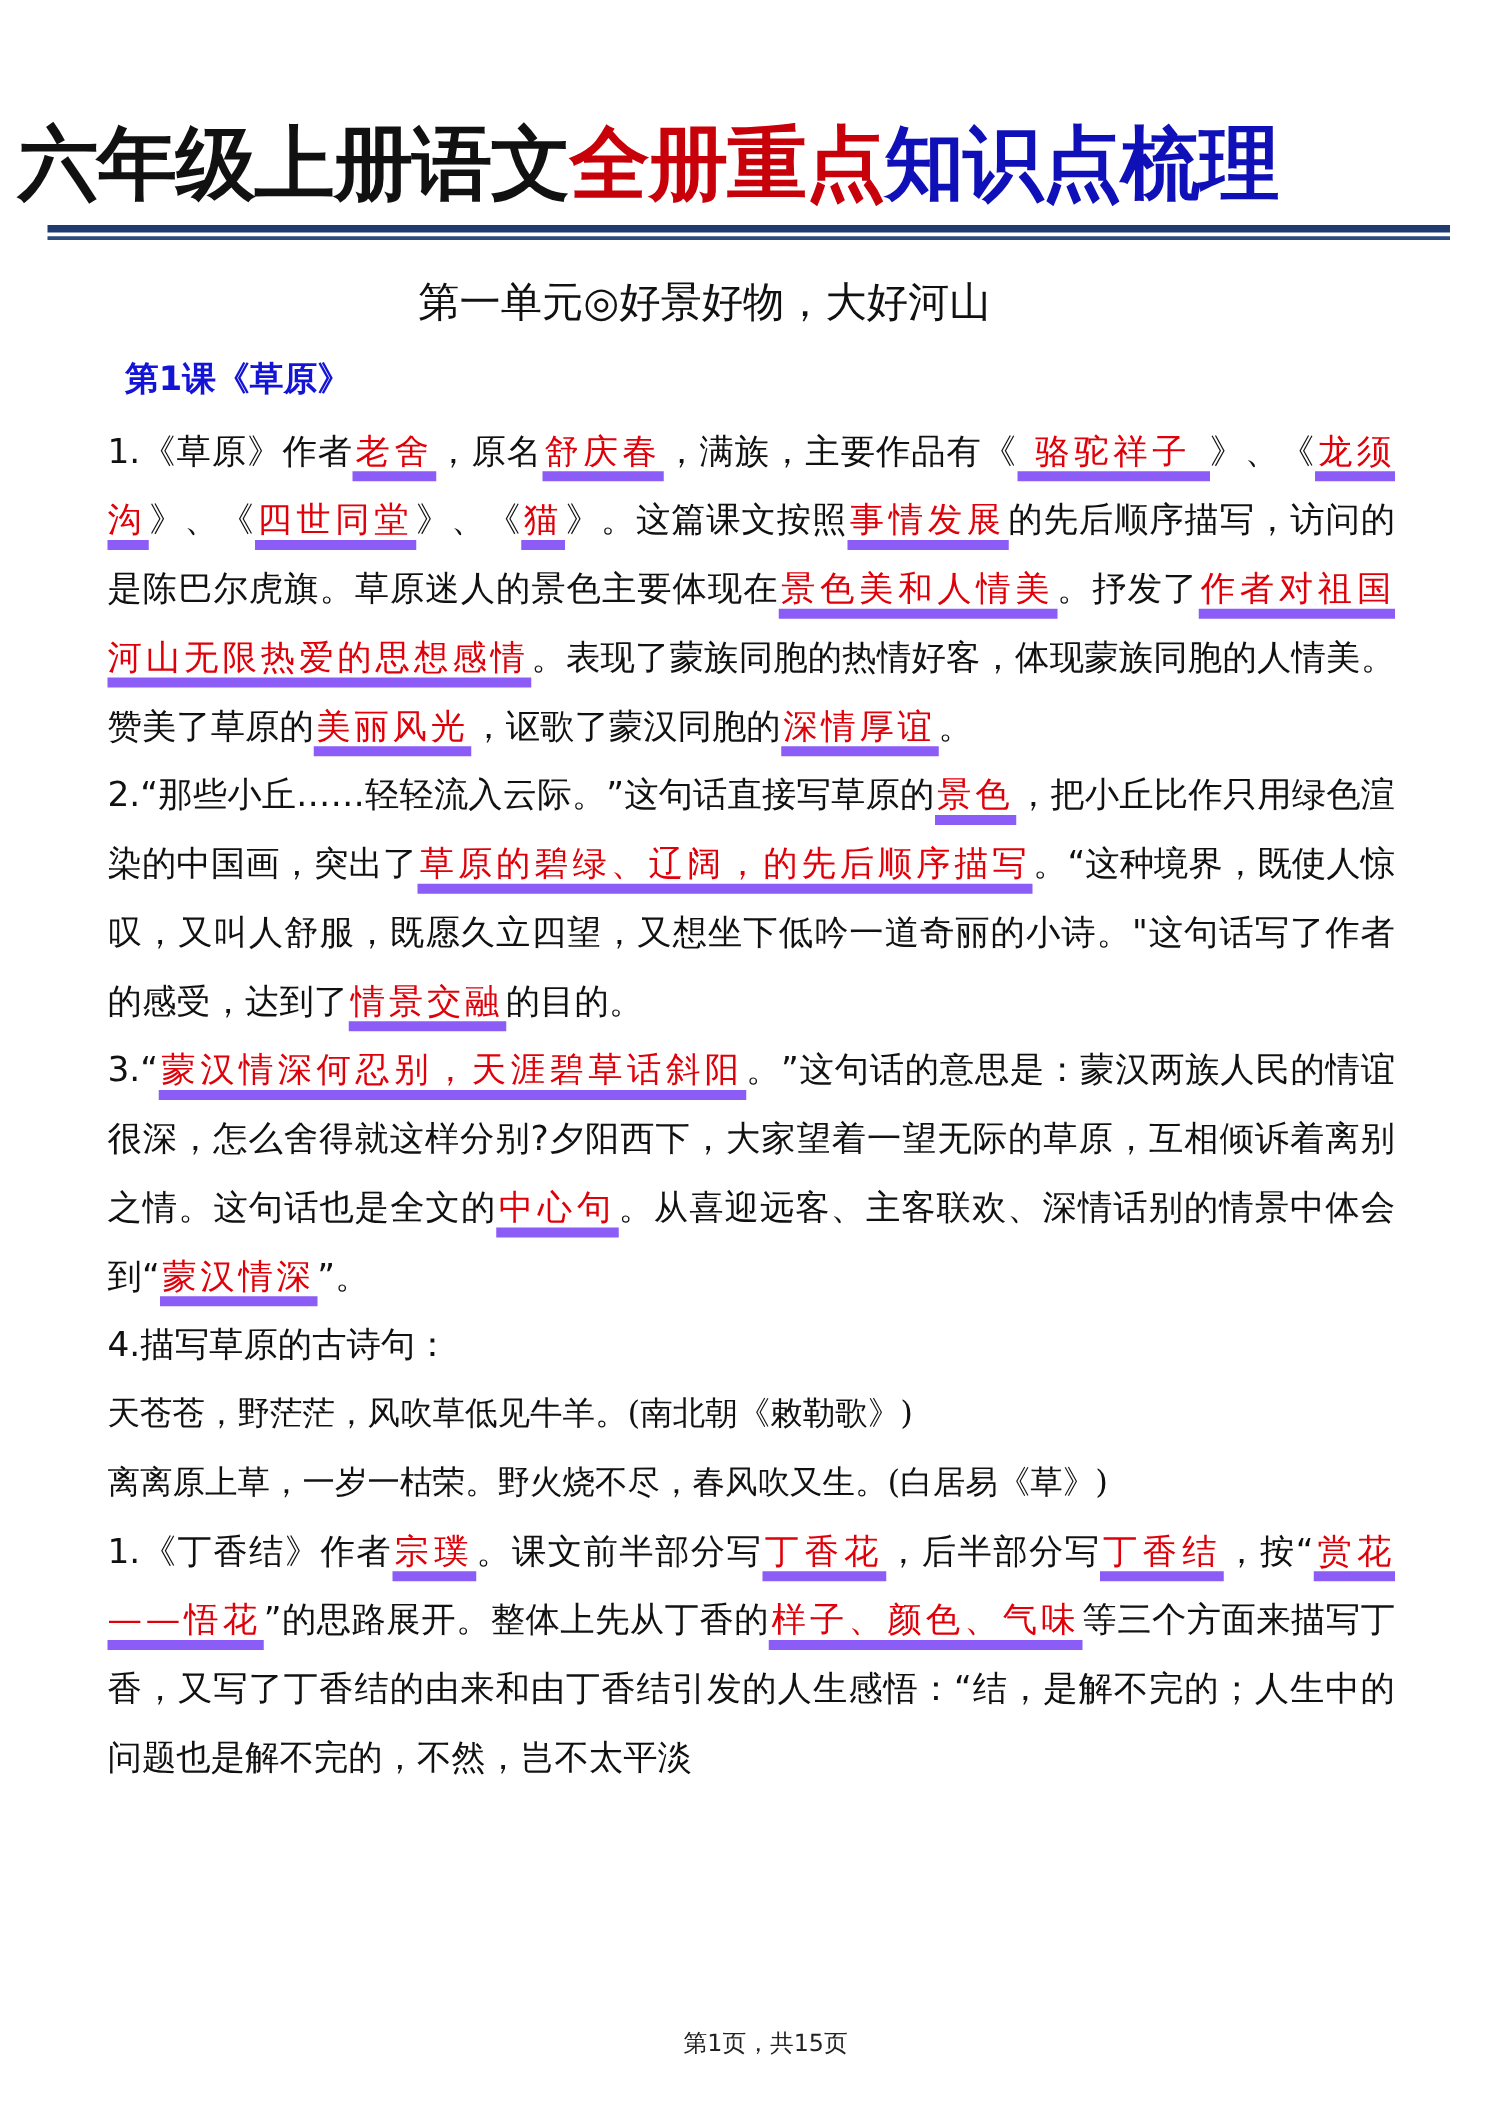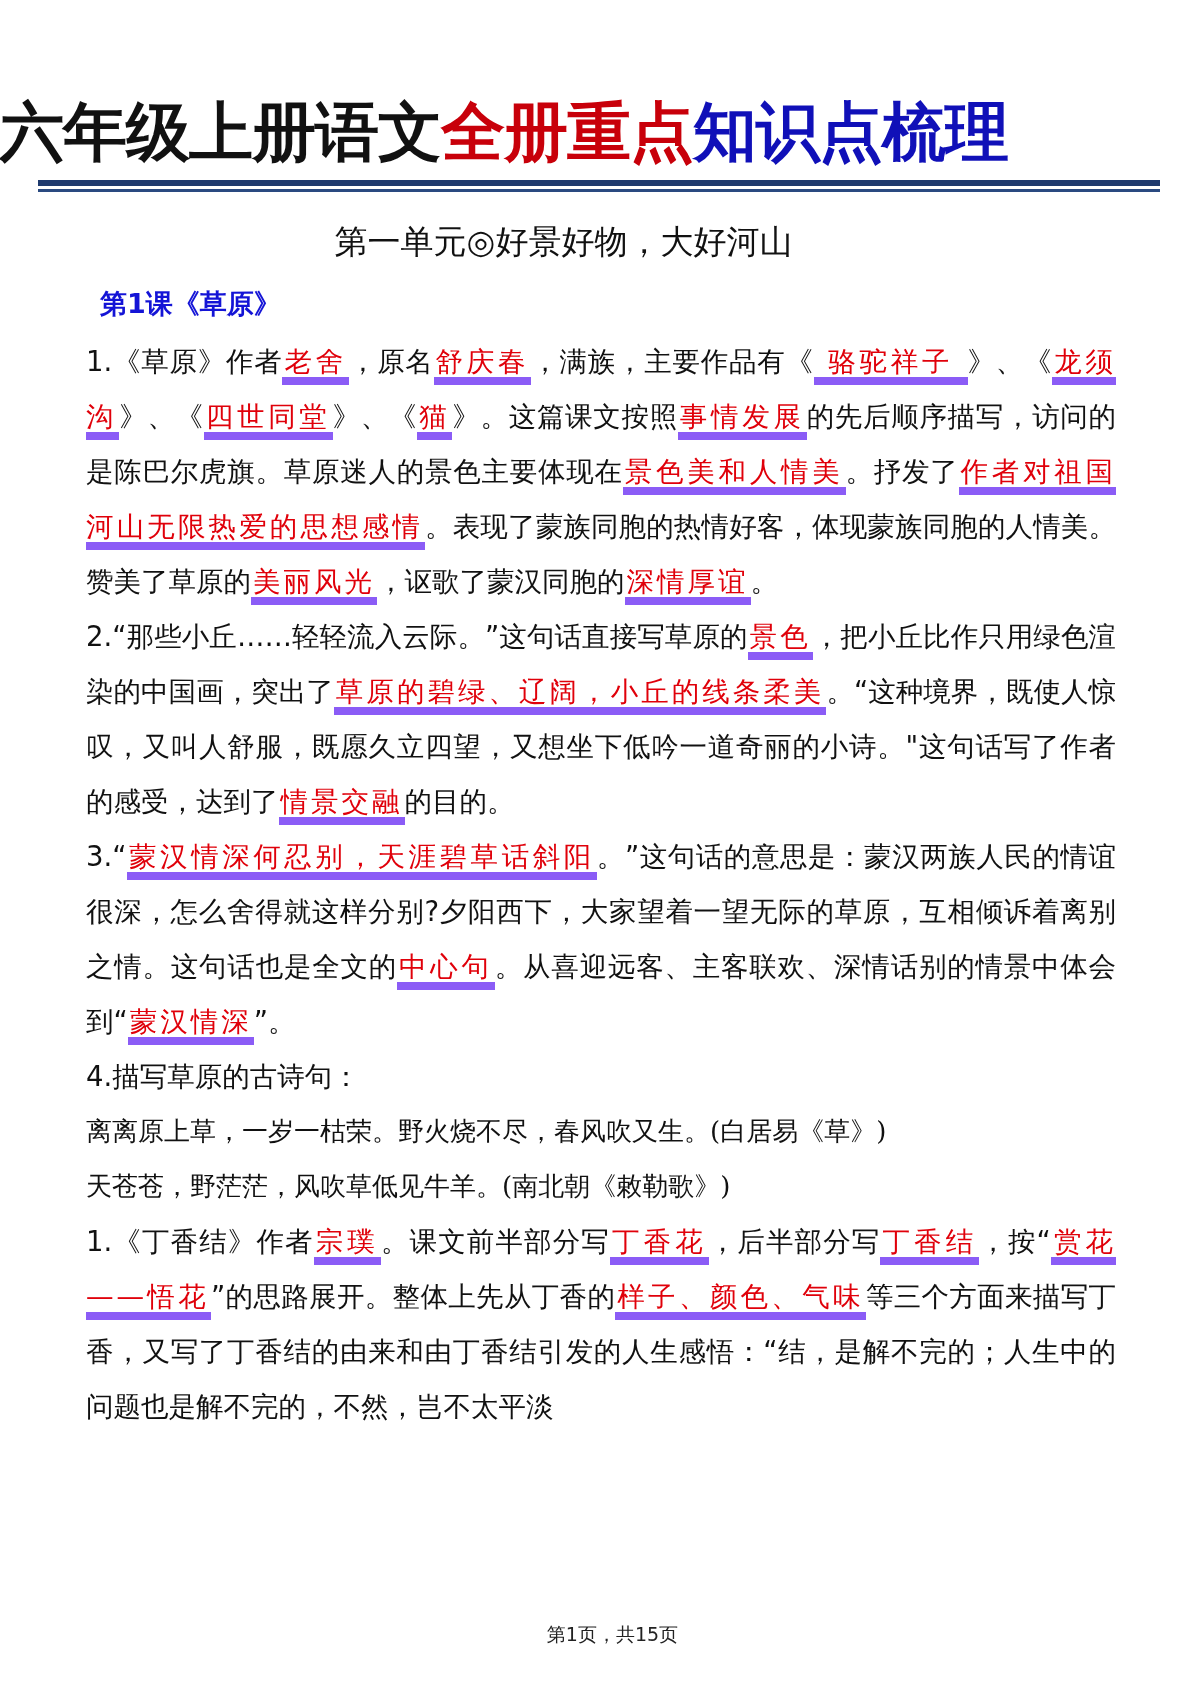--- a/index.html
+++ b/index.html
@@ -1,18 +1,18 @@
 <!DOCTYPE html>
 <html><head>
 <meta charset="utf-8">
 <style>
   html, body { margin:0; padding:0; background:#ffffff; }
   body { width:1191px; height:1684px; position:relative; overflow:hidden;
          font-family: "DejaVu Sans", "Liberation Sans", sans-serif; color:#111; }
-  .title { position:absolute; top:92px; left:0; width:1037px; text-align:left;
+  .title { position:absolute; top:92px; left:0; width:1037px; text-align:center;
            font-family: "DejaVu Serif", "Liberation Serif", serif; font-weight:bold;
            font-size:64px; letter-spacing:-1px; line-height:80px; }
   .title .black { color:#111111; }
   .title .red { color:#c8000a; }
   .title .blue { color:#1010b8; }
   .rule-thick { position:absolute; left:38px; width:1122px; top:180px; height:6px; background:#1f3a6e; }
   .rule-thin { position:absolute; left:38px; width:1122px; top:189px; height:3px; background:#2a4a80; }
   .unit-title { position:absolute; top:218px; left:0; width:1127px; text-align:center;
                 font-family: "DejaVu Serif", "Liberation Serif", serif; font-size:33px; line-height:48px; color:#111; }
   .content { position:absolute; left:86px; top:282px; width:1030px; }
@@ -33,25 +33,25 @@
 <div class="rule-thick"></div>
 <div class="rule-thin"></div>
 
 <div class="unit-title">第一单元◎好景好物，大好河山</div>
 
 <div class="content">
   <div class="lesson">第1课《草原》</div>
 
   <div class="para"><span>1.《草原》作者</span><span class="hl">老舍</span><span>，原名</span><span class="hl">舒庆春</span><span>，满族，主要作品有《</span><span class="hl"> 骆驼祥子 </span><span>》、《</span><span class="hl">龙须沟</span><span>》、《</span><span class="hl">四世同堂</span><span>》、《</span><span class="hl">猫</span><span>》。这篇课文按照</span><span class="hl">事情发展</span><span>的先后顺序描写，访问的是陈巴尔虎旗。草原迷人的景色主要体现在</span><span class="hl">景色美和人情美</span><span>。抒发了</span><span class="hl">作者对祖国河山无限热爱的思想感情</span><span>。表现了蒙族同胞的热情好客，体现蒙族同胞的人情美。赞美了草原的</span><span class="hl">美丽风光</span><span>，讴歌了蒙汉同胞的</span><span class="hl">深情厚谊</span><span>。</span></div>
 
-  <div class="para"><span>2.“那些小丘……轻轻流入云际。”这句话直接写草原的</span><span class="hl">景色</span><span>，把小丘比作只用绿色渲染的中国画，突出了</span><span class="hl">草原的碧绿、辽阔，小丘的线条柔美</span><span>。“这种境界，既使人惊叹，又叫人舒服，既愿久立四望，又想坐下低吟一道奇丽的小诗。"这句话写了作者的感受，达到了</span><span class="hl">情景交融</span><span>的目的。</span></div>
+  <div class="para"><span>2.“那些小丘……轻轻流入云际。”这句话直接写草原的</span><span class="hl">景色</span><span>，把小丘比作只用绿色渲染的中国画，突出了</span><span class="hl">草原的碧绿、辽阔，的先后顺序描写</span><span>。“这种境界，既使人惊叹，又叫人舒服，既愿久立四望，又想坐下低吟一道奇丽的小诗。"这句话写了作者的感受，达到了</span><span class="hl">情景交融</span><span>的目的。</span></div>
 
   <div class="para"><span>3.“</span><span class="hl">蒙汉情深何忍别，天涯碧草话斜阳</span><span>。”这句话的意思是：蒙汉两族人民的情谊很深，怎么舍得就这样分别?夕阳西下，大家望着一望无际的草原，互相倾诉着离别之情。这句话也是全文的</span><span class="hl">中心句</span><span>。从喜迎远客、主客联欢、深情话别的情景中体会到“</span><span class="hl">蒙汉情深</span><span>”。</span></div>
 
   <div class="para">4.描写草原的古诗句：</div>
+  <div class="poem">天苍苍，野茫茫，风吹草低见牛羊。(南北朝《敕勒歌》)</div>
   <div class="poem">离离原上草，一岁一枯荣。野火烧不尽，春风吹又生。(白居易《草》)</div>
-  <div class="poem">天苍苍，野茫茫，风吹草低见牛羊。(南北朝《敕勒歌》)</div>
 
 
   <div class="para"><span>1.《丁香结》作者</span><span class="hl">宗璞</span><span>。课文前半部分写</span><span class="hl">丁香花</span><span>，后半部分写</span><span class="hl">丁香结</span><span>，按“</span><span class="hl">赏花——悟花</span><span>”的思路展开。整体上先从丁香的</span><span class="hl">样子、颜色、气味</span><span>等三个方面来描写丁香，又写了丁香结的由来和由丁香结引发的人生感悟：“结，是解不完的；人生中的问题也是解不完的，不然，岂不太平淡</span></div>
 </div>
 
 <div class="footer">第1页，共15页</div>
 
 </body></html>

